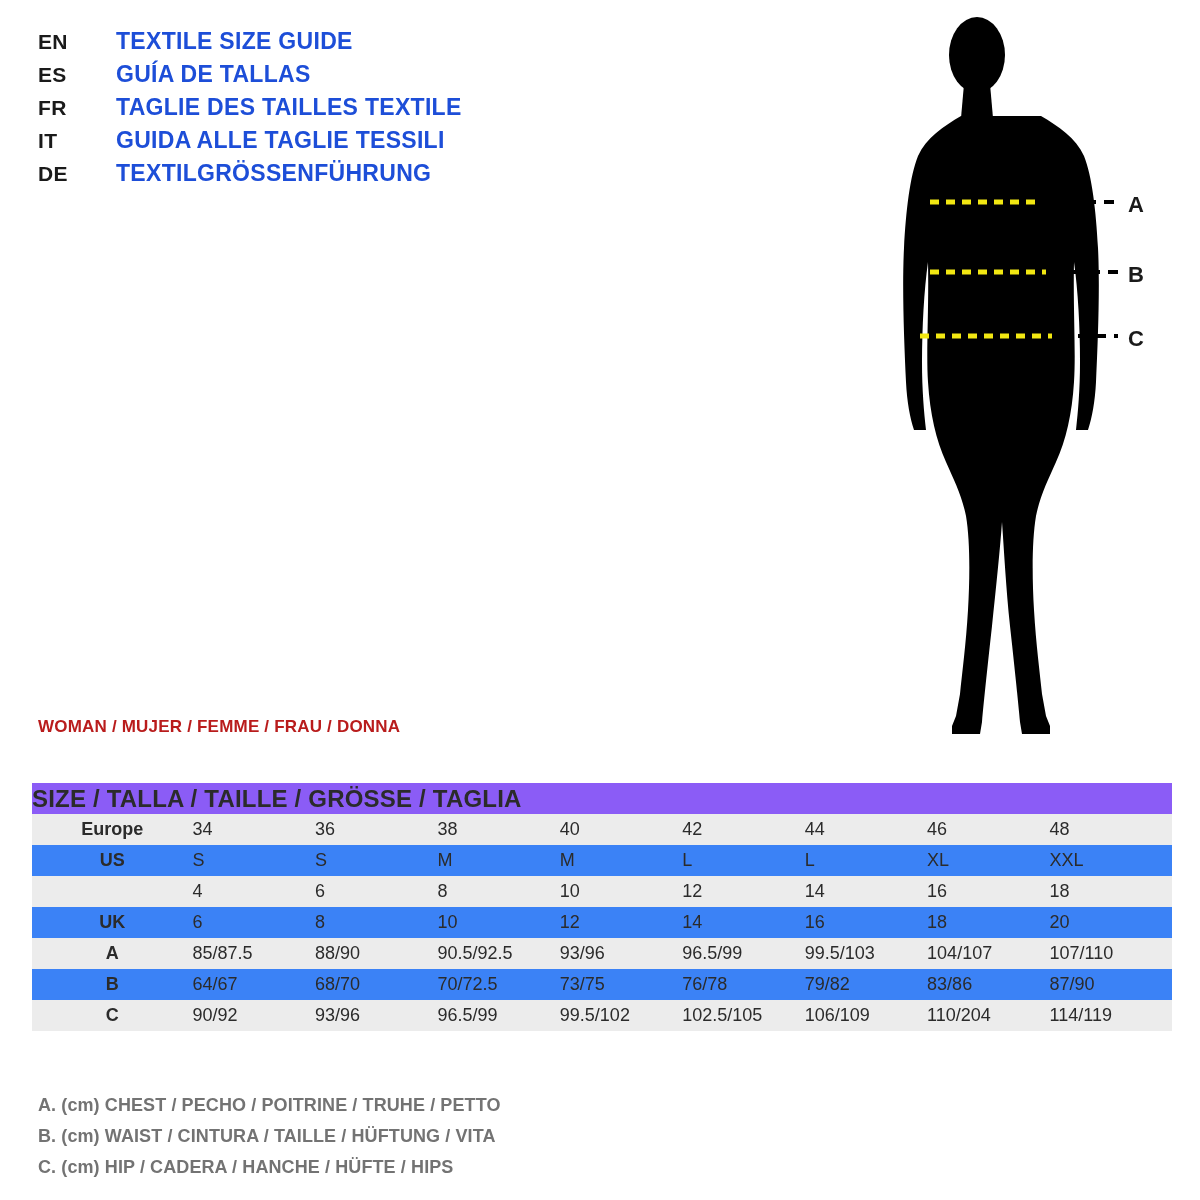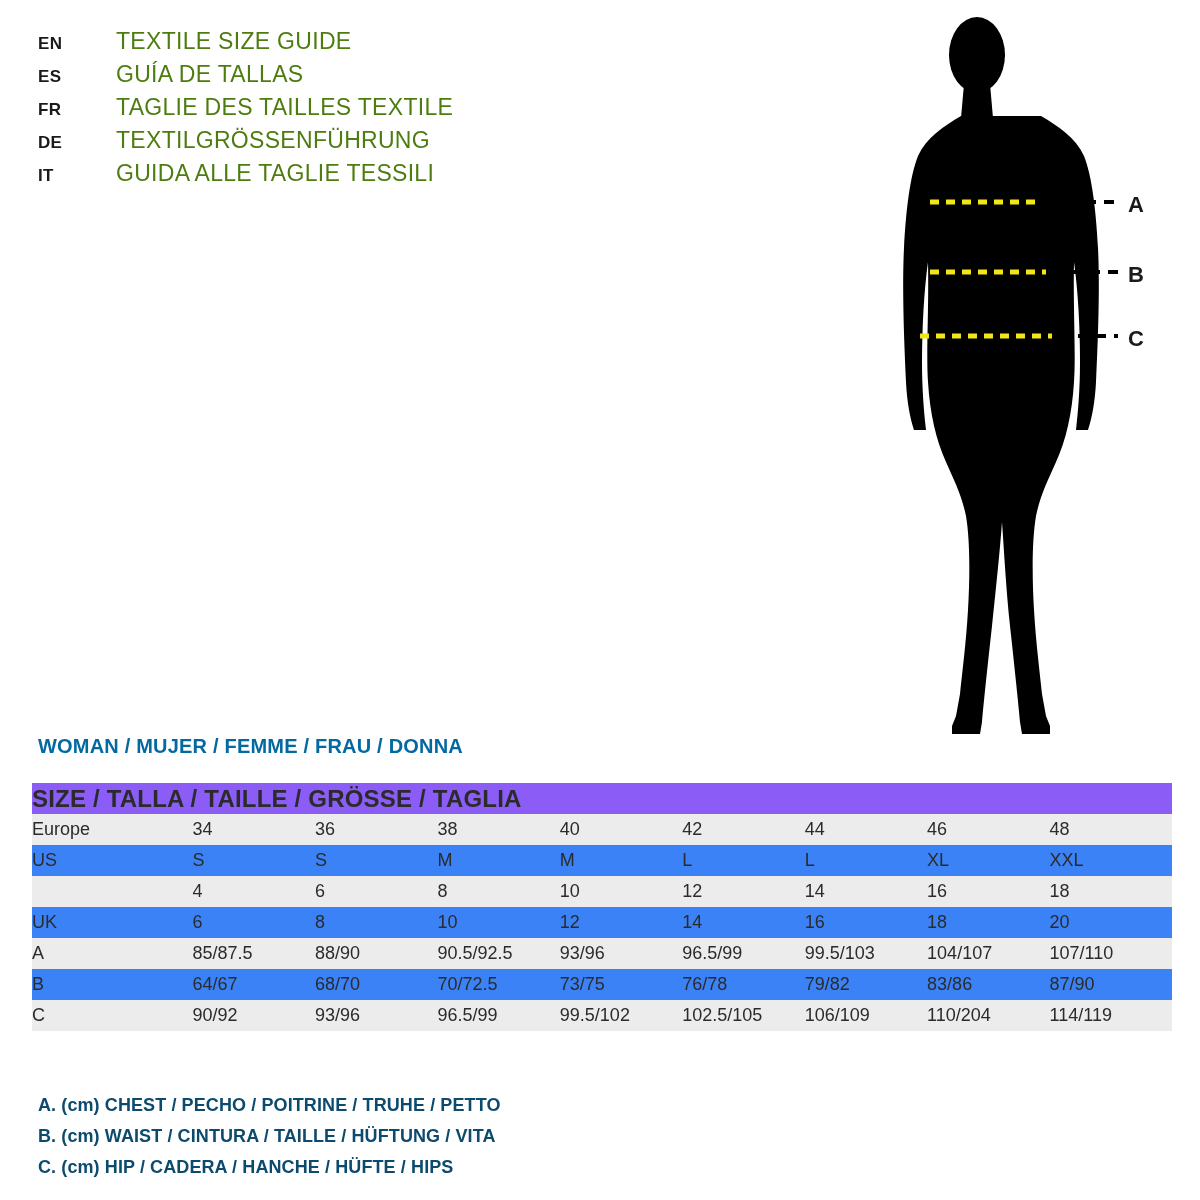--- a/index.html
+++ b/index.html
@@ -24,30 +24,30 @@
     width: 620px;
   }
   .title-row {
     display: flex;
     align-items: baseline;
     height: 33px;
   }
   .title-lang {
     width: 78px;
     flex: 0 0 78px;
-    font-size: 17px;
+    font-size: 21px;
     font-weight: bold;
     letter-spacing: 0.3px;
     color: #1a1a1a;
   }
   .title-text {
     font-size: 23px;
-    font-weight: normal;
+    font-weight: bold;
     letter-spacing: 0.3px;
-    color: #4d7c0f;
+    color: #1d4ed8;
     white-space: nowrap;
   }
 
   
   #figure-area {
     position: absolute;
     left: 860px;
     top: 10px;
     width: 330px;
     height: 740px;
@@ -62,25 +62,25 @@
     font-size: 22px;
     font-weight: bold;
     color: #1a1a1a;
     font-family: "Liberation Sans", sans-serif;
   }
 
   
   #section-heading {
     position: absolute;
     left: 38px;
-    top: 735px;
-    font-size: 20px;
+    top: 717px;
+    font-size: 17px;
     font-weight: bold;
     letter-spacing: 0.2px;
-    color: #0369a1;
+    color: #b91c1c;
   }
 
   
   #size-table {
     position: absolute;
     left: 32px;
     top: 783px;
     width: 1140px;
     border-collapse: collapse;
     font-size: 18px;
@@ -96,39 +96,40 @@
     font-weight: bold;
     font-size: 24px;
     color: #1a1a1a;
     padding-left: 9px;
     letter-spacing: 0.2px;
   }
   .row-a { background: #ececec; }
   .row-b { background: #3b82f6; }
   .label-cell {
     padding-left: 9px;
-    text-align: left;
+    text-align: center;
     width: 160px;
+    font-weight: bold;
   }
   .val-cell {
     text-align: left;
     width: 122px;
   }
 
   
   #footnotes {
     position: absolute;
     left: 38px;
     top: 1090px;
     width: 800px;
   }
   .footnote {
     font-size: 18px;
     font-weight: bold;
-    color: #0c4a6e;
+    color: #737373;
     height: 31px;
     line-height: 31px;
     letter-spacing: 0.1px;
     white-space: nowrap;
   }
 </style>
 </head>
 <body>
 
 <div id="title-block">
@@ -138,26 +139,26 @@
   </div>
   <div class="title-row">
     <span class="title-lang">ES</span>
     <span class="title-text">GUÍA DE TALLAS</span>
   </div>
   <div class="title-row">
     <span class="title-lang">FR</span>
     <span class="title-text">TAGLIE DES TAILLES TEXTILE</span>
   </div>
   <div class="title-row">
+    <span class="title-lang">IT</span>
+    <span class="title-text">GUIDA ALLE TAGLIE TESSILI</span>
+  </div>
+  <div class="title-row">
     <span class="title-lang">DE</span>
     <span class="title-text">TEXTILGRÖSSENFÜHRUNG</span>
-  </div>
-  <div class="title-row">
-    <span class="title-lang">IT</span>
-    <span class="title-text">GUIDA ALLE TAGLIE TESSILI</span>
   </div>
 </div>
 
 <div id="figure-area">
   <svg id="figure-svg" width="330" height="740" viewBox="0 0 330 740">
 
     <ellipse cx="117" cy="45" rx="28" ry="38" fill="#000000"></ellipse>
 
     <path d="M104 74 L130 74 L133 108 L101 108 Z" fill="#000000"></path>
 

